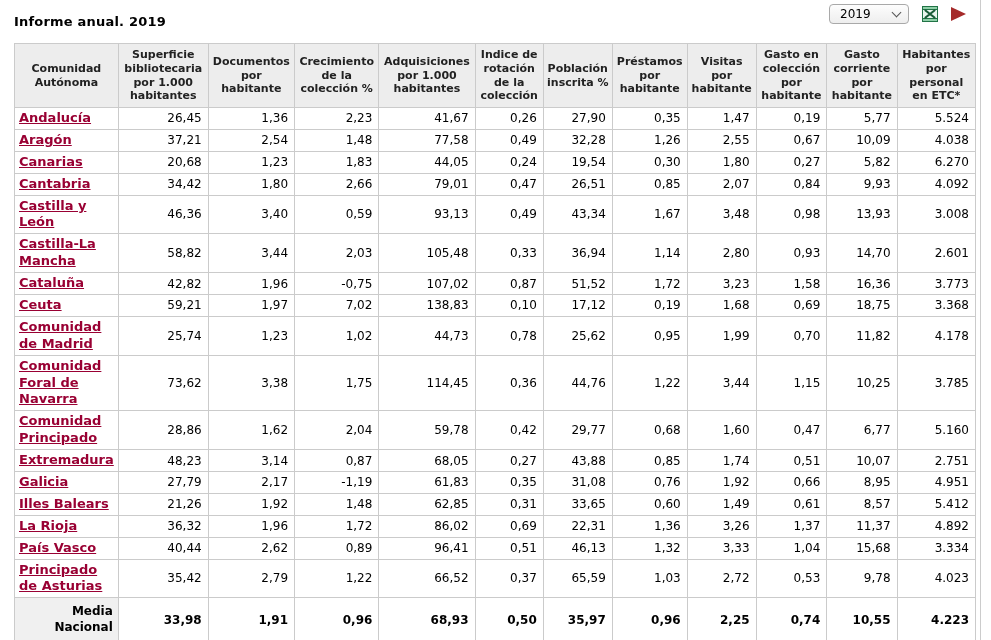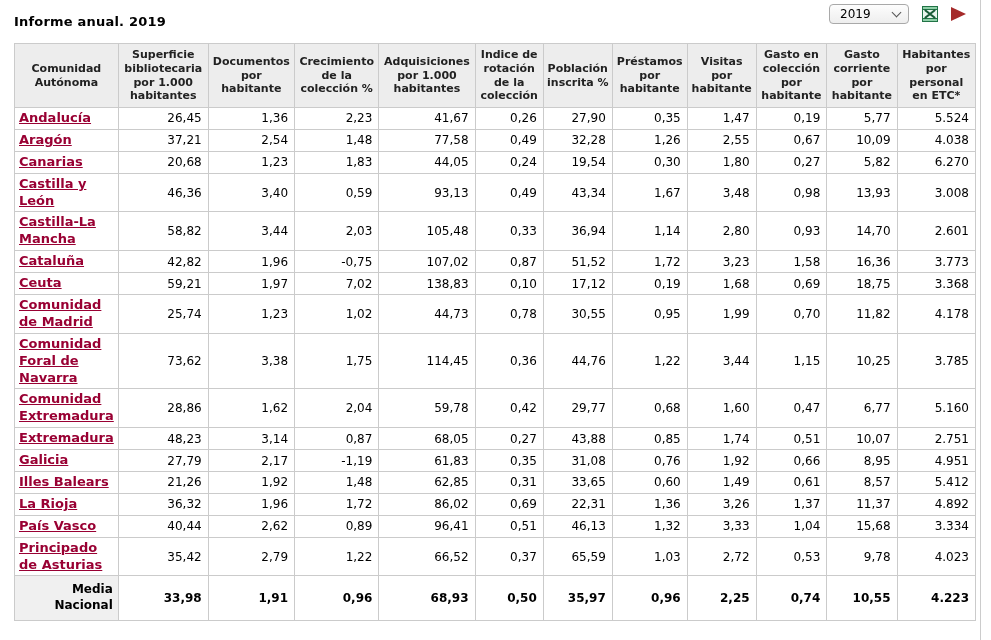--- a/index.html
+++ b/index.html
@@ -159,20 +159,34 @@
           <td class="num-cell">44,05</td>
           <td class="num-cell">0,24</td>
           <td class="num-cell">19,54</td>
           <td class="num-cell">0,30</td>
           <td class="num-cell">1,80</td>
           <td class="num-cell">0,27</td>
           <td class="num-cell">5,82</td>
           <td class="num-cell">6.270</td>
         </tr>
         <tr>
+          <td class="region-cell"><a href="#">Cantabria</a></td>
+          <td class="num-cell">34,42</td>
+          <td class="num-cell">1,80</td>
+          <td class="num-cell">2,66</td>
+          <td class="num-cell">79,01</td>
+          <td class="num-cell">0,47</td>
+          <td class="num-cell">26,51</td>
+          <td class="num-cell">0,85</td>
+          <td class="num-cell">2,07</td>
+          <td class="num-cell">0,84</td>
+          <td class="num-cell">9,93</td>
+          <td class="num-cell">4.092</td>
+        </tr>
+        <tr>
           <td class="region-cell"><a href="#">Castilla y León</a></td>
           <td class="num-cell">46,36</td>
           <td class="num-cell">3,40</td>
           <td class="num-cell">0,59</td>
           <td class="num-cell">93,13</td>
           <td class="num-cell">0,49</td>
           <td class="num-cell">43,34</td>
           <td class="num-cell">1,67</td>
           <td class="num-cell">3,48</td>
           <td class="num-cell">0,98</td>
@@ -221,21 +235,21 @@
           <td class="num-cell">18,75</td>
           <td class="num-cell">3.368</td>
         </tr>
         <tr>
           <td class="region-cell"><a href="#">Comunidad de Madrid</a></td>
           <td class="num-cell">25,74</td>
           <td class="num-cell">1,23</td>
           <td class="num-cell">1,02</td>
           <td class="num-cell">44,73</td>
           <td class="num-cell">0,78</td>
-          <td class="num-cell">30,55</td>
+          <td class="num-cell">25,62</td>
           <td class="num-cell">0,95</td>
           <td class="num-cell">1,99</td>
           <td class="num-cell">0,70</td>
           <td class="num-cell">11,82</td>
           <td class="num-cell">4.178</td>
         </tr>
         <tr>
           <td class="region-cell"><a href="#">Comunidad Foral de Navarra</a></td>
           <td class="num-cell">73,62</td>
           <td class="num-cell">3,38</td>
@@ -243,21 +257,21 @@
           <td class="num-cell">114,45</td>
           <td class="num-cell">0,36</td>
           <td class="num-cell">44,76</td>
           <td class="num-cell">1,22</td>
           <td class="num-cell">3,44</td>
           <td class="num-cell">1,15</td>
           <td class="num-cell">10,25</td>
           <td class="num-cell">3.785</td>
         </tr>
         <tr>
-          <td class="region-cell"><a href="#">Comunidad Extremadura</a></td>
+          <td class="region-cell"><a href="#">Comunidad Principado</a></td>
           <td class="num-cell">28,86</td>
           <td class="num-cell">1,62</td>
           <td class="num-cell">2,04</td>
           <td class="num-cell">59,78</td>
           <td class="num-cell">0,42</td>
           <td class="num-cell">29,77</td>
           <td class="num-cell">0,68</td>
           <td class="num-cell">1,60</td>
           <td class="num-cell">0,47</td>
           <td class="num-cell">6,77</td>

